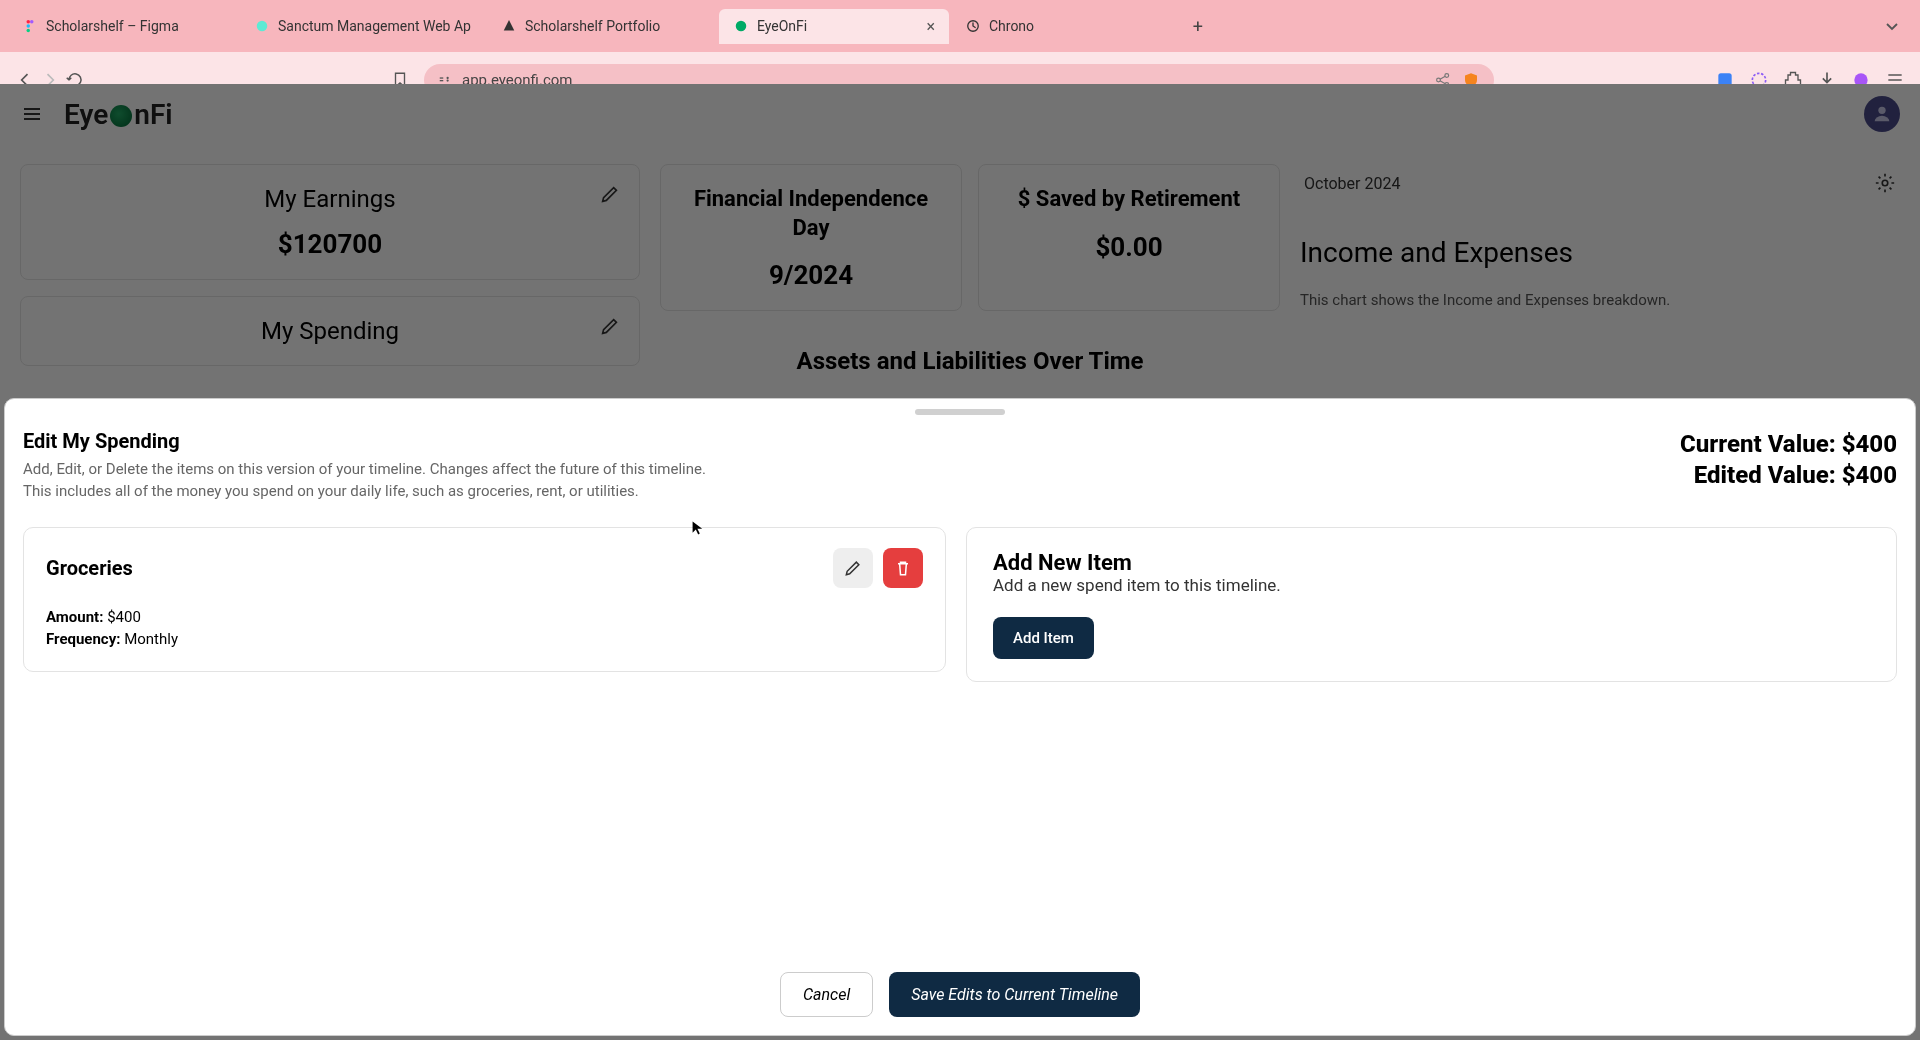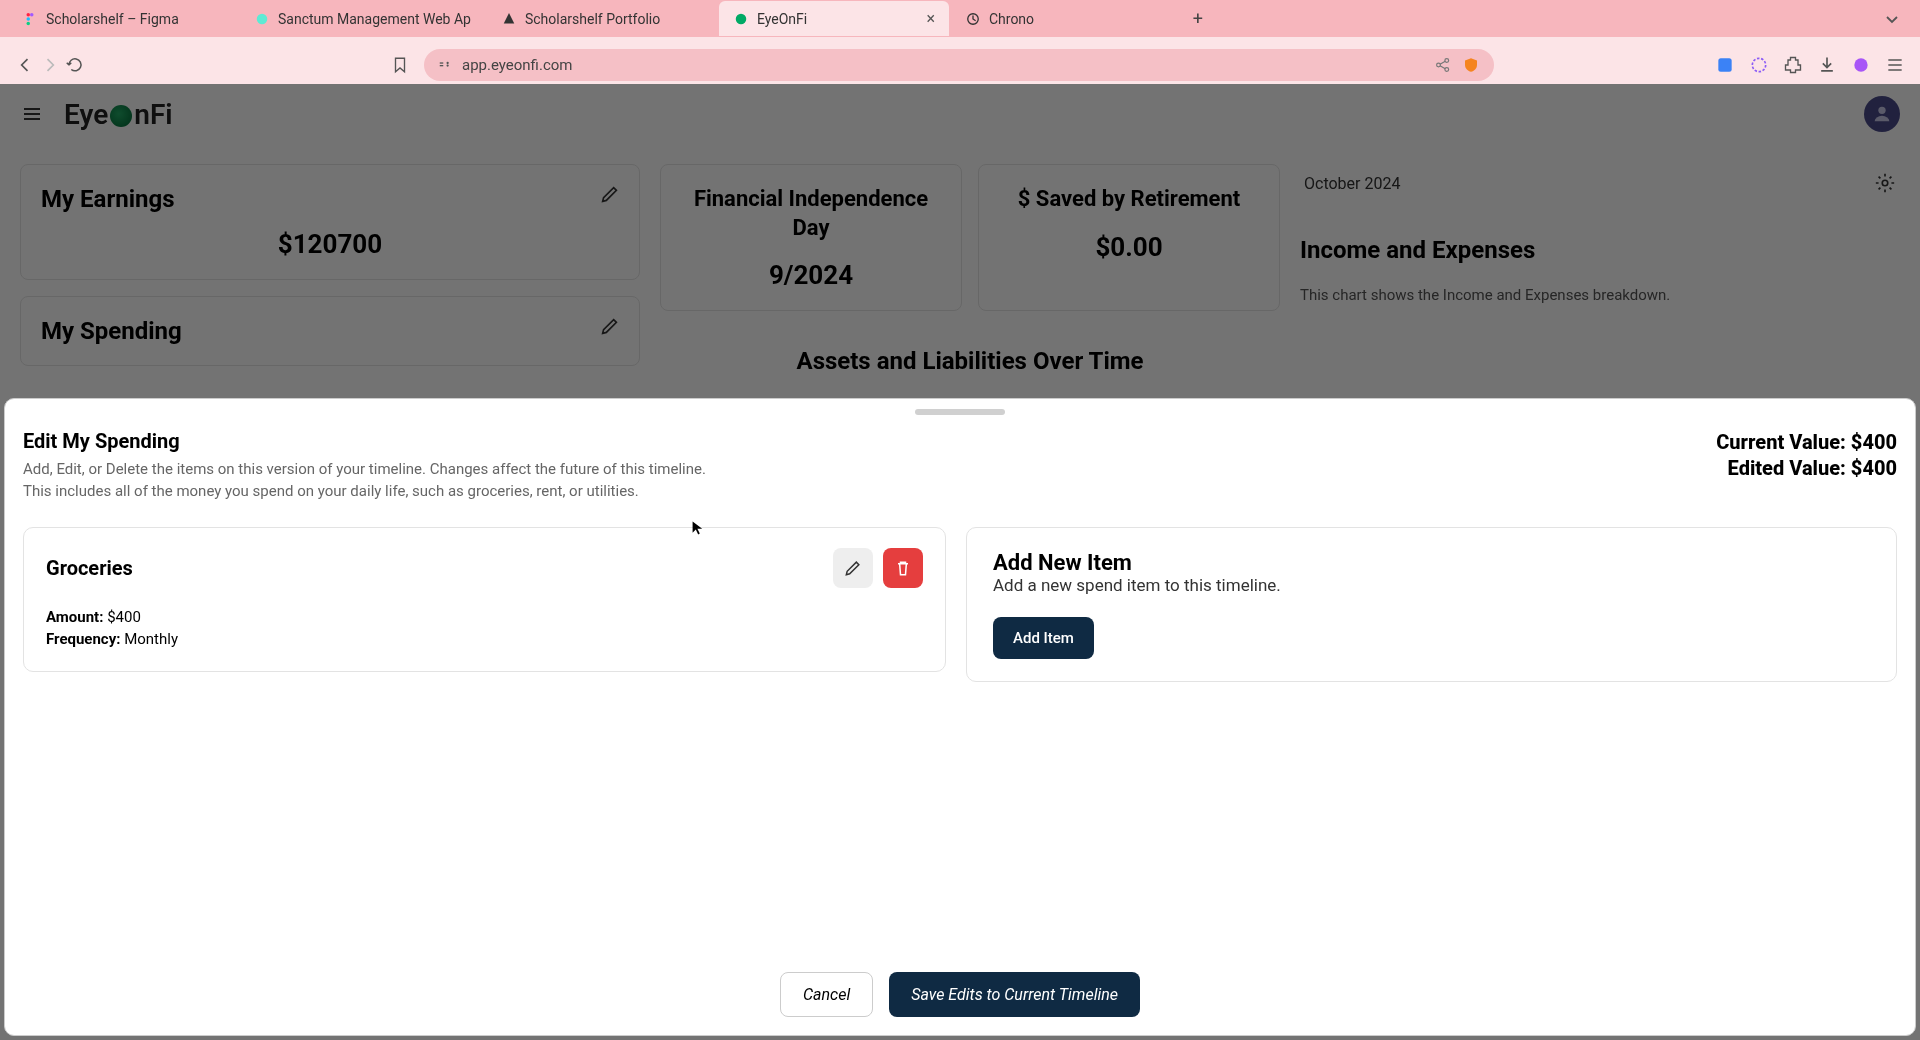--- a/index.html
+++ b/index.html
@@ -1,19 +1,19 @@
 <!DOCTYPE html>
 <html><head>
 <meta charset="utf-8">
 <style>
 * { margin: 0; padding: 0; box-sizing: border-box; font-family: -apple-system, BlinkMacSystemFont, "Segoe UI", Roboto, sans-serif; }
 body { width: 1920px; height: 1040px; overflow: hidden; background: #f5c6cb; position: relative; }
 
 
-.browser-tabs { height: 37px; background: #f7b6bd; display: flex; align-items: center; padding: 0 8px; gap: 2px; }
+.browser-tabs { height: 52px; background: #f7b6bd; display: flex; align-items: center; padding: 0 8px; gap: 2px; }
 .tab { display: flex; align-items: center; gap: 8px; padding: 8px 14px; font-size: 14px; color: #333; border-radius: 6px 6px 0 0; min-width: 230px; cursor: pointer; }
 .tab.active { background: #fce4e7; }
 .tab .favicon { width: 16px; height: 16px; display: flex; align-items: center; justify-content: center; font-size: 12px; }
 .tab .close { margin-left: auto; font-size: 16px; color: #555; }
 .new-tab { width: 30px; text-align: center; font-size: 18px; color: #444; cursor: pointer; }
 .tab-end { margin-left: auto; padding: 0 12px; color: #444; }
 
 .browser-toolbar { height: 56px; background: #fce4e7; display: flex; align-items: center; padding: 0 14px; gap: 3px; }
 .nav-btn { width: 22px; height: 22px; display: flex; align-items: center; justify-content: center; color: #555; cursor: pointer; }
 .nav-btn.disabled { color: #bbb; }
@@ -30,46 +30,46 @@
 .app-header { height: 60px; display: flex; align-items: center; padding: 0 20px; gap: 20px; }
 .hamburger { font-size: 22px; color: #333; cursor: pointer; }
 .logo { font-size: 28px; font-weight: 600; color: #222; display: flex; align-items: center; }
 .logo .o { display: inline-block; width: 22px; height: 22px; border-radius: 50%; background: radial-gradient(circle at 40% 40%, #2a6, #063); margin: 0 2px; position: relative; top: 2px; }
 .avatar { margin-left: auto; width: 36px; height: 36px; border-radius: 50%; background: #4a4a8a; display: flex; align-items: center; justify-content: center; color: #fff; }
 .avatar svg { width: 22px; height: 22px; }
 
 .dashboard { display: flex; padding: 20px; gap: 20px; }
 .col { display: flex; flex-direction: column; gap: 16px; }
 .card { background: #fff; border: 1px solid #e5e5e5; border-radius: 8px; padding: 20px; position: relative; }
-.card-title { font-size: 24px; font-weight: 700; }
+.card-title { font-size: 24px; font-weight: 400; text-align: center; }
 .card-value { font-size: 26px; font-weight: 700; text-align: center; margin-top: 16px; }
 .card .edit-icon { position: absolute; top: 18px; right: 18px; cursor: pointer; }
 .col-left { width: 620px; }
 .col-mid { width: 620px; }
 .mid-row { display: flex; gap: 16px; }
 .mid-card { flex: 1; text-align: center; }
 .mid-title { font-size: 22px; font-weight: 700; line-height: 1.3; }
 .mid-value { font-size: 26px; font-weight: 700; margin-top: 18px; }
 .chart-title { font-size: 24px; font-weight: 700; text-align: center; margin-top: 20px; }
 .col-right { flex: 1; }
 .right-head { display: flex; align-items: center; padding: 8px 4px; }
 .right-date { font-size: 16px; color: #333; }
 .gear { margin-left: auto; cursor: pointer; }
-.ie-title { font-size: 24px; font-weight: 700; margin-top: 18px; }
+.ie-title { font-size: 28px; font-weight: 400; margin-top: 18px; }
 .ie-sub { font-size: 15px; color: #555; margin-top: 6px; }
 
 
 .sheet { position: absolute; left: 4px; right: 4px; bottom: 4px; top: 398px; background: #fff; border: 1px solid #ccc; border-radius: 10px; z-index: 10; display: flex; flex-direction: column; }
 .sheet-handle { width: 90px; height: 6px; background: #d0d0d0; border-radius: 3px; margin: 10px auto 0; }
 .sheet-header { display: flex; padding: 14px 18px 10px; align-items: flex-start; }
 .sheet-left { flex: 1; }
 .sheet-title { font-size: 20px; font-weight: 700; }
 .sheet-desc { font-size: 15px; color: #666; margin-top: 6px; line-height: 1.45; max-width: 700px; }
 .sheet-values { text-align: right; }
-.sheet-values div { font-size: 20px; font-weight: 800; line-height: 1.3; }
+.sheet-values div { font-size: 24px; font-weight: 800; line-height: 1.3; }
 
 .sheet-body { display: flex; gap: 20px; padding: 14px 18px; flex: 1; }
 .item-card { flex: 1; border: 1px solid #e3e3e3; border-radius: 10px; padding: 20px 22px; align-self: flex-start; }
 .item-head { display: flex; align-items: center; }
 .item-name { font-size: 20px; font-weight: 700; }
 .item-actions { margin-left: auto; display: flex; gap: 10px; }
 .icon-btn { width: 40px; height: 40px; border-radius: 8px; display: flex; align-items: center; justify-content: center; cursor: pointer; }
 .icon-btn.grey { background: #eee; }
 .icon-btn.red { background: #e53e3e; color: #fff; }
 .item-meta { margin-top: 18px; font-size: 15px; line-height: 1.5; }

